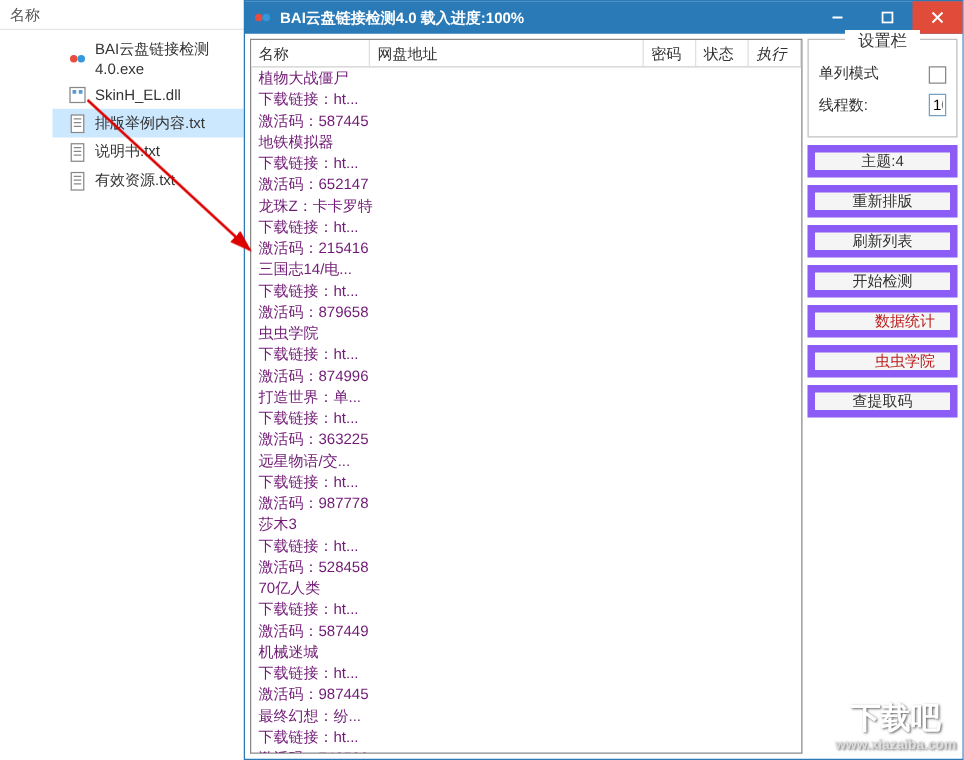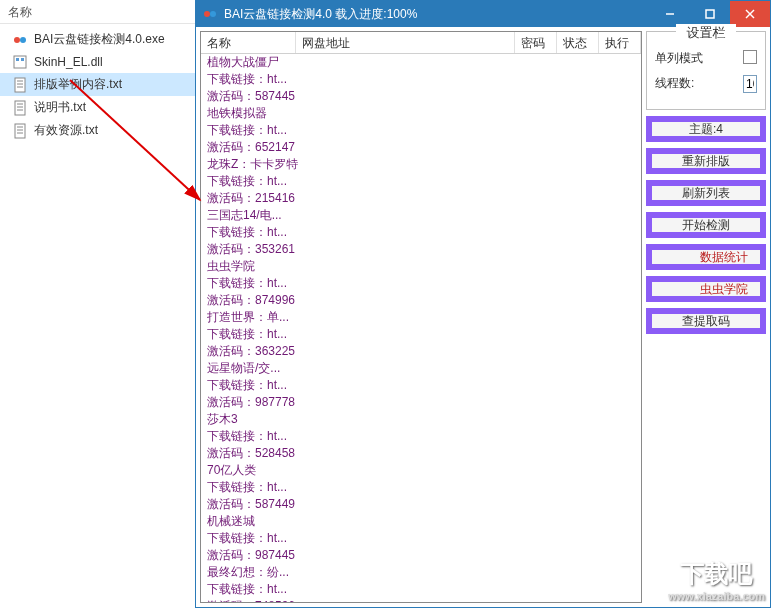--- a/index.html
+++ b/index.html
@@ -1,50 +1,50 @@
 <!DOCTYPE html>
 <html><head>
 <meta charset="utf-8">
 <style>
 * { margin: 0; padding: 0; box-sizing: border-box; font-family: "Microsoft YaHei", sans-serif; }
 body { background: #fff; width: 771px; height: 608px; overflow: hidden; position: relative; }
 
 .explorer { position: absolute; left: 0; top: 0; width: 195px; height: 608px; background: #fff; }
 .explorer-header { height: 24px; border-bottom: 1px solid #e5e5e5; padding: 4px 8px; font-size: 12px; color: #555; }
-.file-list { padding: 4px 0; }
+.file-list { padding: 4px 0; margin-left: 42px; }
 .file-item { display: flex; align-items: center; padding: 3px 12px; font-size: 12px; color: #333; cursor: pointer; }
 .file-item.selected { background: #cce8ff; }
 .file-icon { width: 16px; height: 16px; margin-right: 6px; display: inline-flex; align-items: center; justify-content: center; }
 .file-icon svg { width: 16px; height: 16px; }
 
 .app-window { position: absolute; left: 195px; top: 0; width: 576px; height: 608px; border: 1px solid #2a7ab8; background: #fff; }
 .titlebar { height: 26px; background: #2a7ab8; display: flex; align-items: center; padding: 0 0 0 6px; color: #fff; font-size: 12px; }
 .titlebar-icon { width: 16px; height: 16px; margin-right: 6px; }
-.titlebar-text { flex: 1; font-weight: normal; }
+.titlebar-text { flex: 1; font-weight: bold; }
 .win-controls { display: flex; }
 .win-btn { width: 40px; height: 26px; display: flex; align-items: center; justify-content: center; cursor: pointer; }
 .win-btn.close { background: #e04b3a; }
 .win-btn svg { width: 10px; height: 10px; }
 
 .app-body { display: flex; height: calc(100% - 26px); }
 .main-panel { flex: 1; border: 1px solid #898989; margin: 4px; overflow: hidden; display: flex; flex-direction: column; }
 .table-header { display: flex; border-bottom: 1px solid #d0d0d0; background: #fff; height: 22px; font-size: 12px; color: #333; }
 .th { padding: 3px 6px; border-right: 1px solid #e0e0e0; }
 .th.name { width: 95px; }
 .th.url { flex: 1; }
 .th.pwd { width: 42px; font-family: Liberation Mono, monospace; }
 .th.status { width: 42px; font-family: Liberation Mono, monospace; }
-.th.exec { width: 42px; }
+.th.exec { width: 42px; font-style: italic; }
 .table-body { flex: 1; overflow-y: auto; font-size: 12px; color: #701a75; }
 .row { padding: 1px 6px; height: 17px; line-height: 15px; white-space: nowrap; overflow: hidden; text-overflow: ellipsis; }
 
 .side-panel { width: 120px; margin: 4px 4px 4px 0; display: flex; flex-direction: column; gap: 6px; }
 .settings-frame { border: 1px solid #c0c0c0; padding: 8px; }
 .settings-title { font-size: 13px; color: #333; text-align: center; margin: -16px auto 8px; background: #fff; width: 60px; }
-.setting-row { display: flex; align-items: flex-start; font-size: 12px; color: #333; margin-bottom: 8px; }
+.setting-row { display: flex; align-items: flex-end; font-size: 12px; color: #333; margin-bottom: 8px; }
 .setting-row label { flex: 1; }
 .checkbox { width: 14px; height: 14px; border: 1px solid #888; }
 .num-input { width: 14px; height: 18px; border: 1px solid #7a9ebd; font-size: 12px; padding: 0 2px; text-align: center; }
 .side-btn { height: 26px; border: 6px solid #8b5cf6; background: #f5f5f5; font-size: 12px; color: #333; cursor: pointer; margin-bottom: 6px; display: flex; align-items: center; justify-content: center; }
 .side-btn.disabled { color: #b91c1c; padding-left: 36px; }
 
 .arrow { position: absolute; left: 60px; top: 70px; pointer-events: none; z-index: 10; }
 
 .watermark { position: absolute; right: 6px; bottom: 6px; text-align: center; color: #fff; font-weight: bold; pointer-events: none; z-index: 20; }
 .watermark .big { font-size: 24px; text-shadow: 1px 1px 2px rgba(0,0,0,.6); }
@@ -162,21 +162,21 @@
           <div class="row">下载链接：ht...</div>
           <div class="row">激活码：587445</div>
           <div class="row">地铁模拟器</div>
           <div class="row">下载链接：ht...</div>
           <div class="row">激活码：652147</div>
           <div class="row">龙珠Z：卡卡罗特</div>
           <div class="row">下载链接：ht...</div>
           <div class="row">激活码：215416</div>
           <div class="row">三国志14/电...</div>
           <div class="row">下载链接：ht...</div>
-          <div class="row">激活码：353261</div>
+          <div class="row">激活码：879658</div>
           <div class="row">虫虫学院</div>
           <div class="row">下载链接：ht...</div>
           <div class="row">激活码：874996</div>
           <div class="row">打造世界：单...</div>
           <div class="row">下载链接：ht...</div>
           <div class="row">激活码：363225</div>
           <div class="row">远星物语/交...</div>
           <div class="row">下载链接：ht...</div>
           <div class="row">激活码：987778</div>
           <div class="row">莎木3</div>

